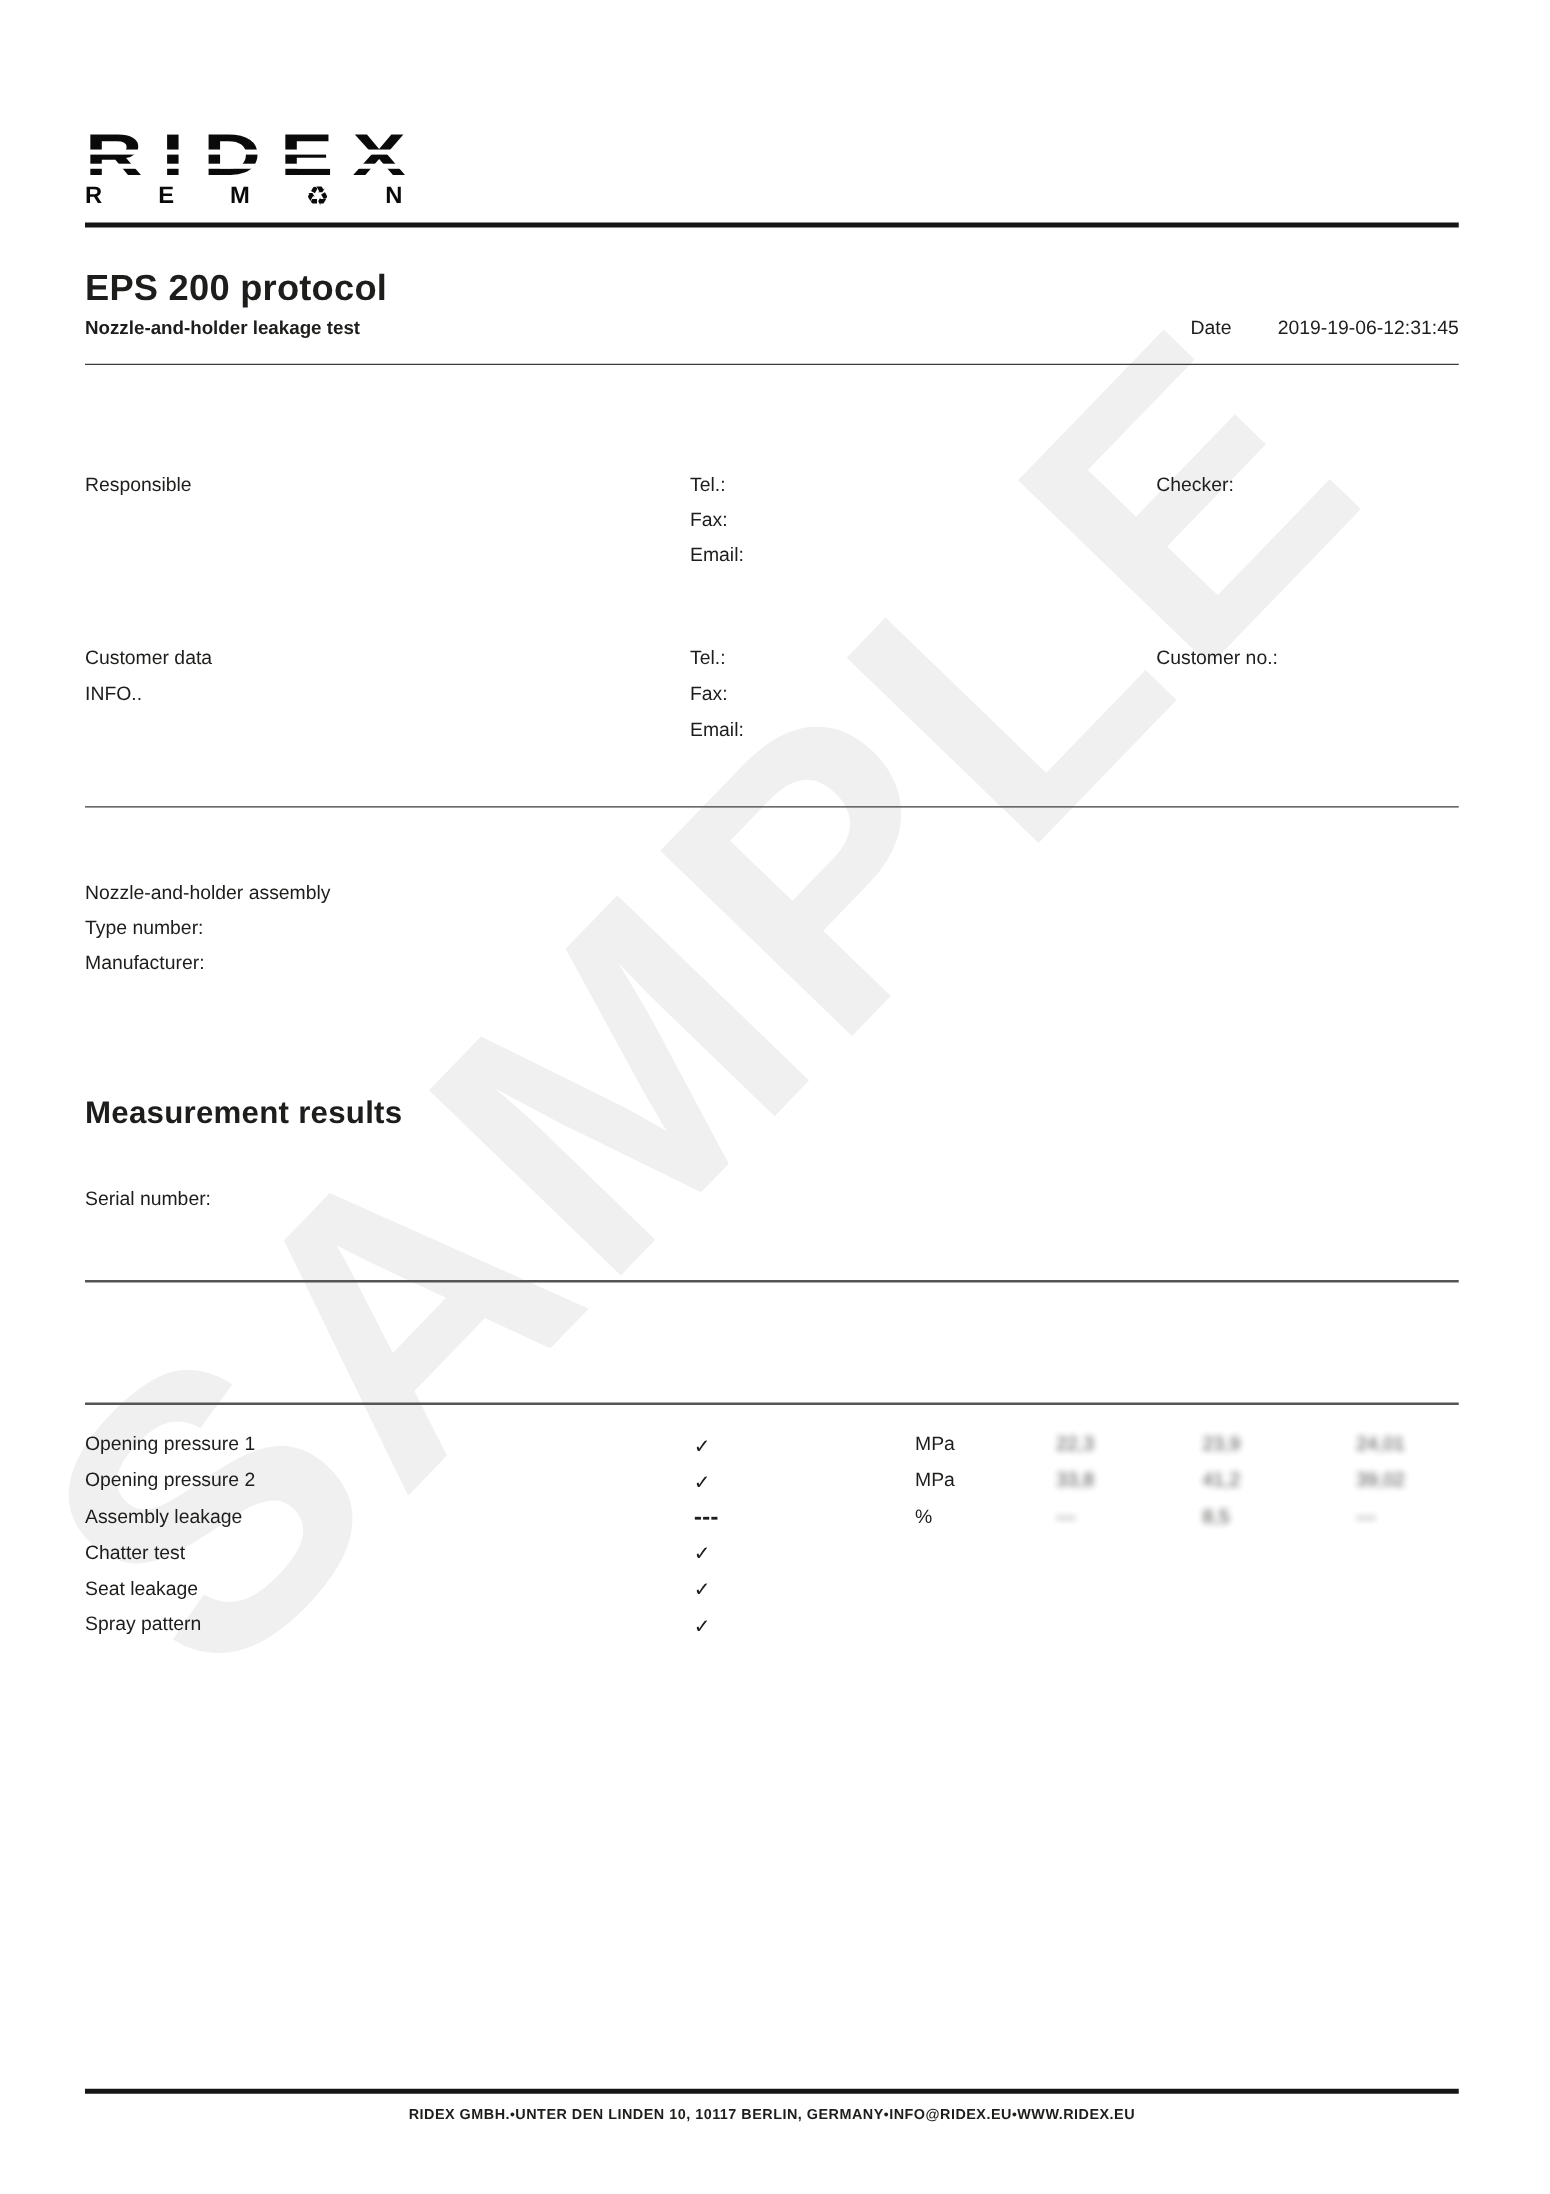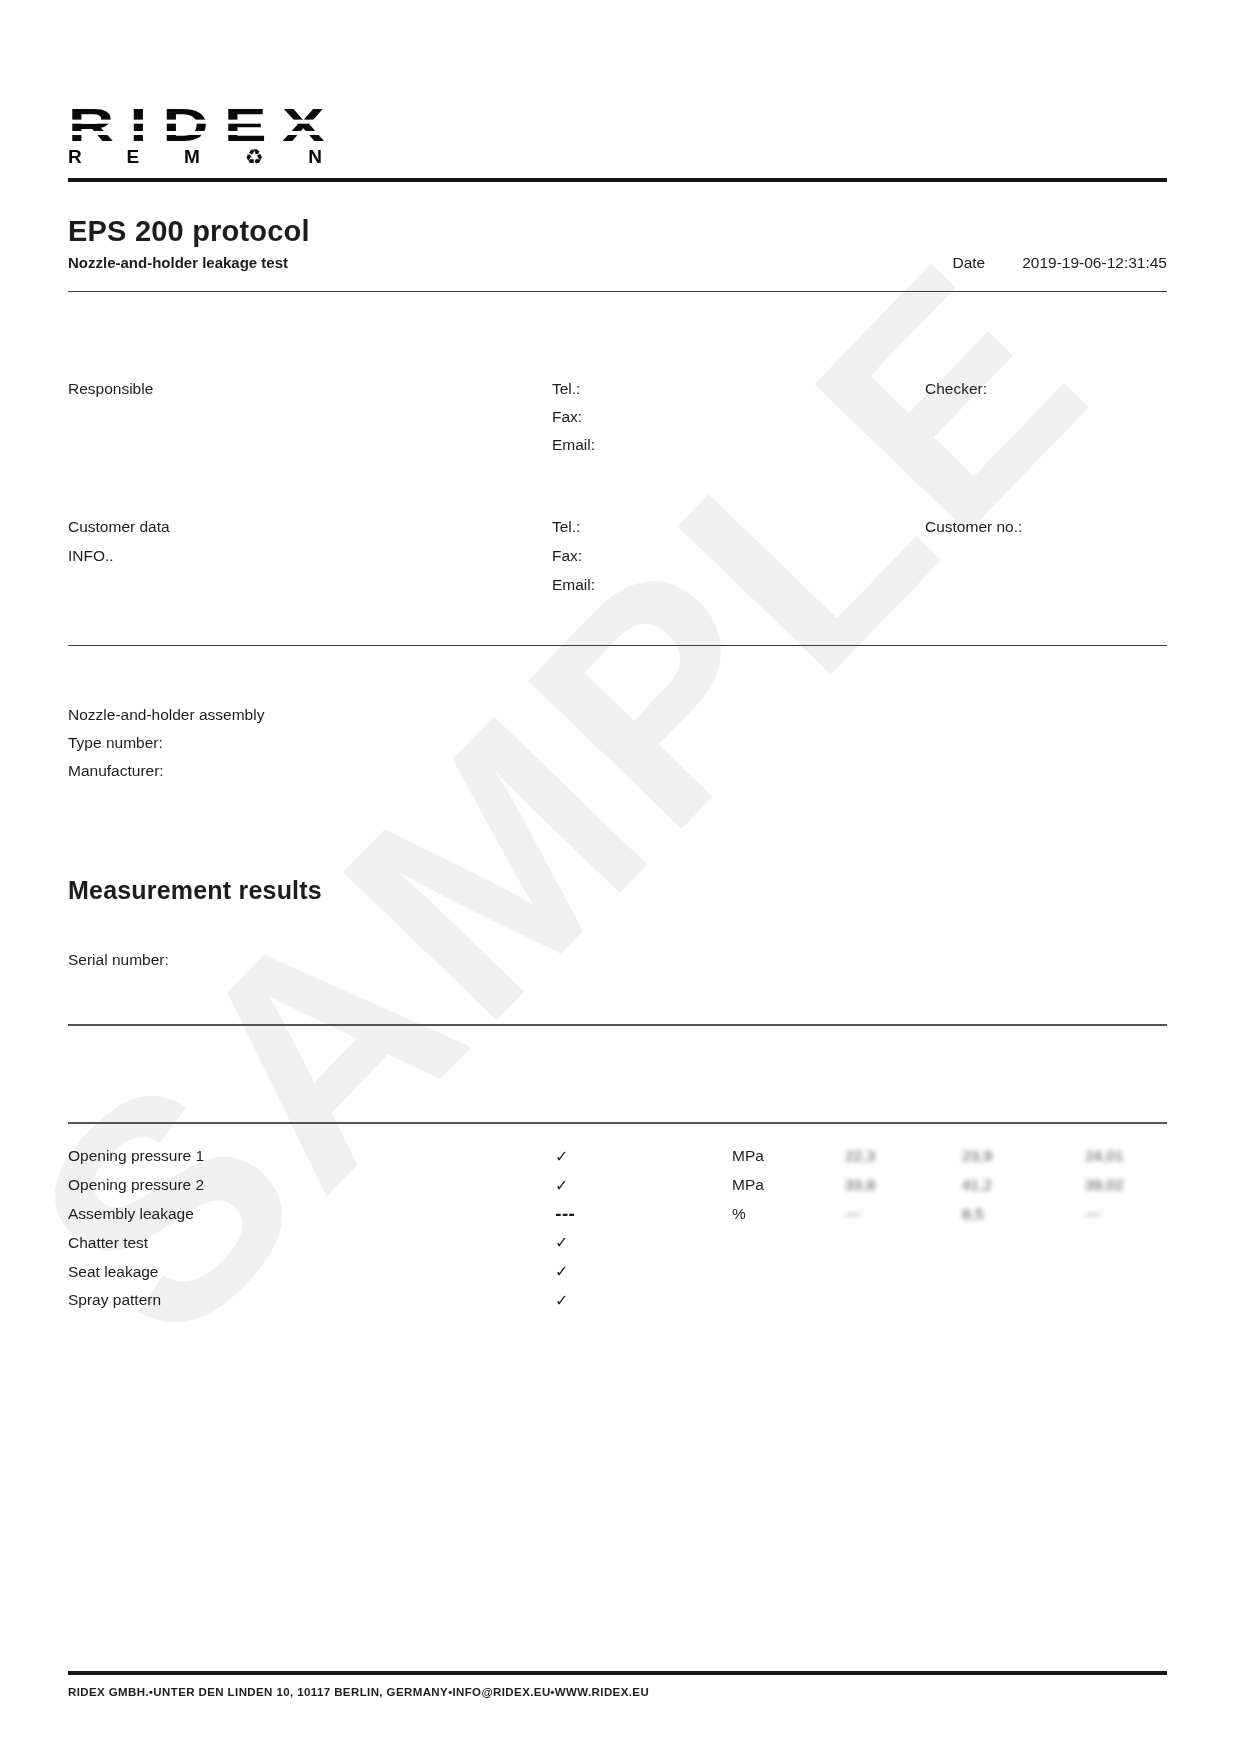--- a/index.html
+++ b/index.html
@@ -74,21 +74,21 @@
   .tbody { position:absolute; left:68px; top:1142px; width:1099px; }
   .trow {
     display:grid; grid-template-columns:487px 177px 113px 117px 123px 82px;
     height:28.8px; align-items:center; font-size:15.5px;
   }
   .cell-eval { font-family:"DejaVu Sans", sans-serif; font-weight:bold; font-size:16px; }
   .blurred { filter:blur(2.6px); opacity:0.8; }
   
   .footer {
     position:absolute; left:68px; top:1686px; width:1099px;
-    display:flex; justify-content:flex-start; align-items:center;
+    display:flex; justify-content:center; align-items:center;
     font-size:11.5px; font-weight:bold; letter-spacing:0.4px; white-space:nowrap;
   }
   .footer .bullet { font-size:11px; }
 </style>
 </head>
 <body>
 
 <div class="page">
 
   <div class="watermark">SAMPLE</div>

